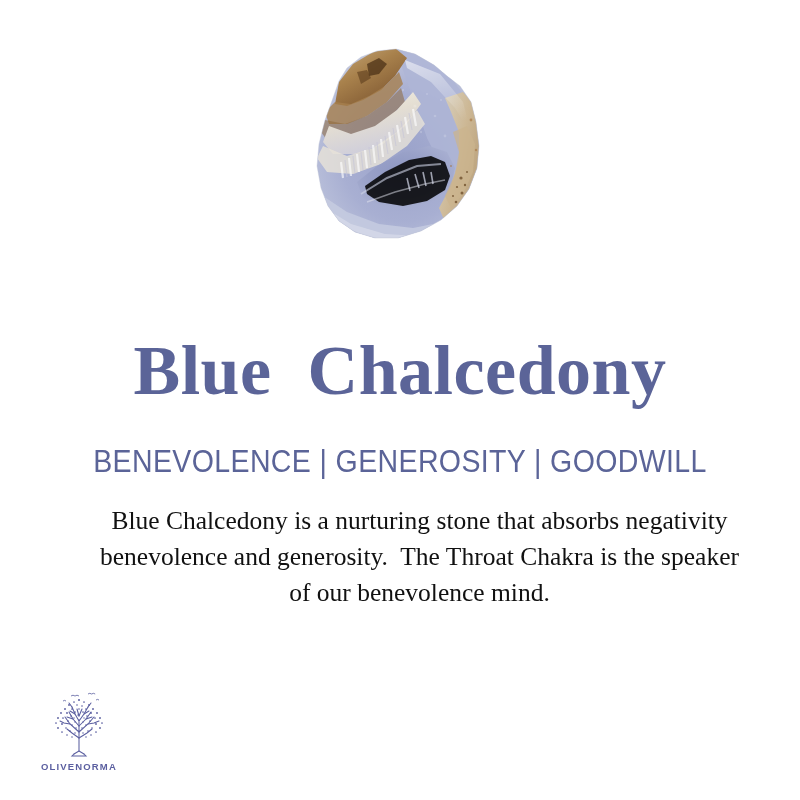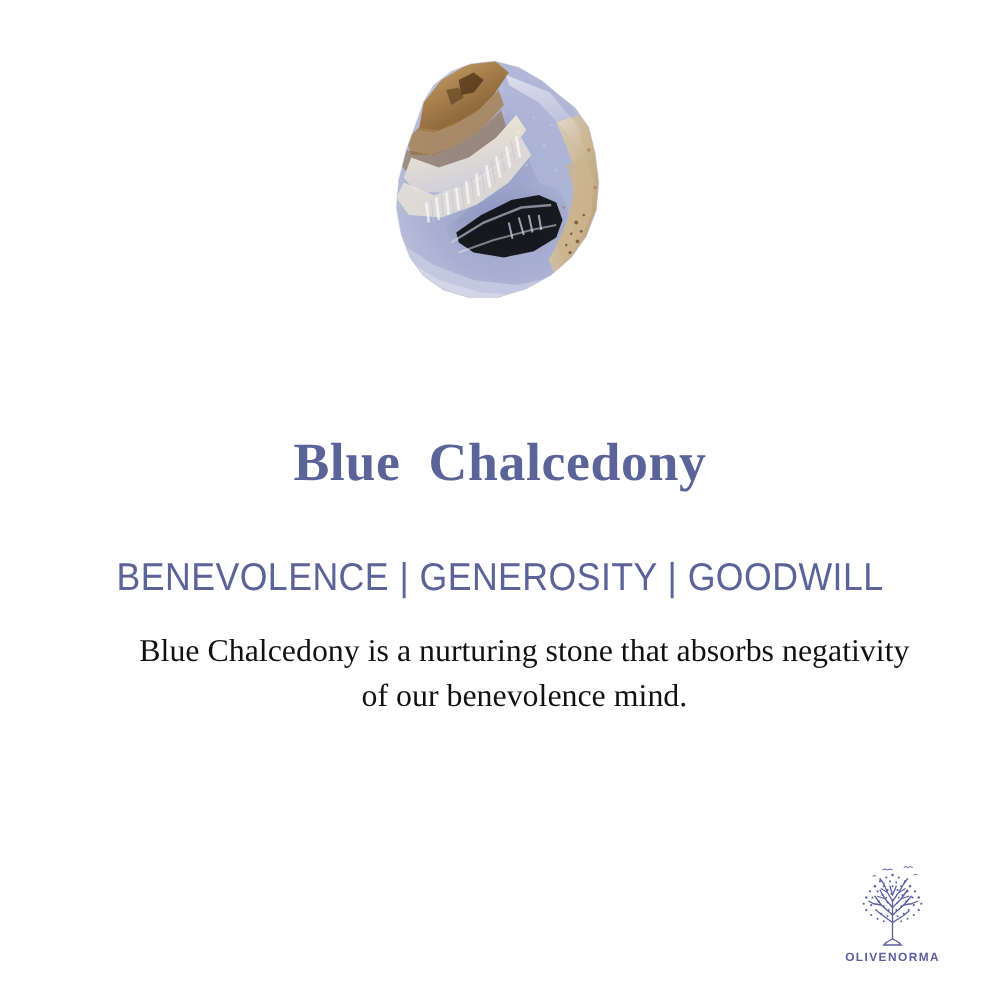--- a/index.html
+++ b/index.html
@@ -40,21 +40,21 @@
 
   
   #title {
     position: absolute;
     left: 0;
     top: 334px;
     width: 800px;
     text-align: center;
     font-family: "Liberation Serif", "DejaVu Serif", serif;
     font-weight: 700;
-    font-size: 43px;
+    font-size: 70px;
     line-height: 74px;
     letter-spacing: 0.5px;
     color: #5b6498;
     white-space: pre;
   }
 
   
   #subtitle {
     position: absolute;
     left: 0;
@@ -91,21 +91,22 @@
   }
 
   
   #logo {
     position: absolute;
     left: 0;
     top: 688px;
     width: 752px;
     display: flex;
     flex-direction: column;
-    align-items: flex-end;
+    align-items: flex-start;
+    padding-left: 41px;
   }
   #logo-mark {
     display: block;
   }
   #logo-word {
     margin-top: 1px;
     font-family: "Liberation Sans", sans-serif;
     font-size: 9.5px;
     font-weight: 700;
     letter-spacing: 1.15px;
@@ -276,20 +277,21 @@
                L44,35 Z" fill="none" stroke="#bfc3d5" stroke-width="0.8" opacity="0.5"></path>
     </svg>
   </div>
 
   <div id="title">Blue  Chalcedony</div>
 
   <div id="subtitle">BENEVOLENCE | GENEROSITY | GOODWILL</div>
 
   <div id="body-copy">
     <span class="line">Blue Chalcedony is a nurturing stone that absorbs negativity</span>
+    <span class="line">benevolence and generosity.  The Throat Chakra is the speaker</span>
     <span class="line">of our benevolence mind.</span>
   </div>
 
   <div id="logo">
     <svg id="logo-mark" width="76" height="72" viewBox="0 0 76 72" aria-label="Olivenorma olive tree logo">
       <g stroke="#5b5fa0" fill="none" stroke-width="1.05" stroke-linecap="round">
 
         <path d="M38,63 L38,34"></path>
         <path d="M38,63 L33,66 M38,63 L43,66"></path>
         <path d="M33,66 L31,68 L45,68 L43,66"></path>

